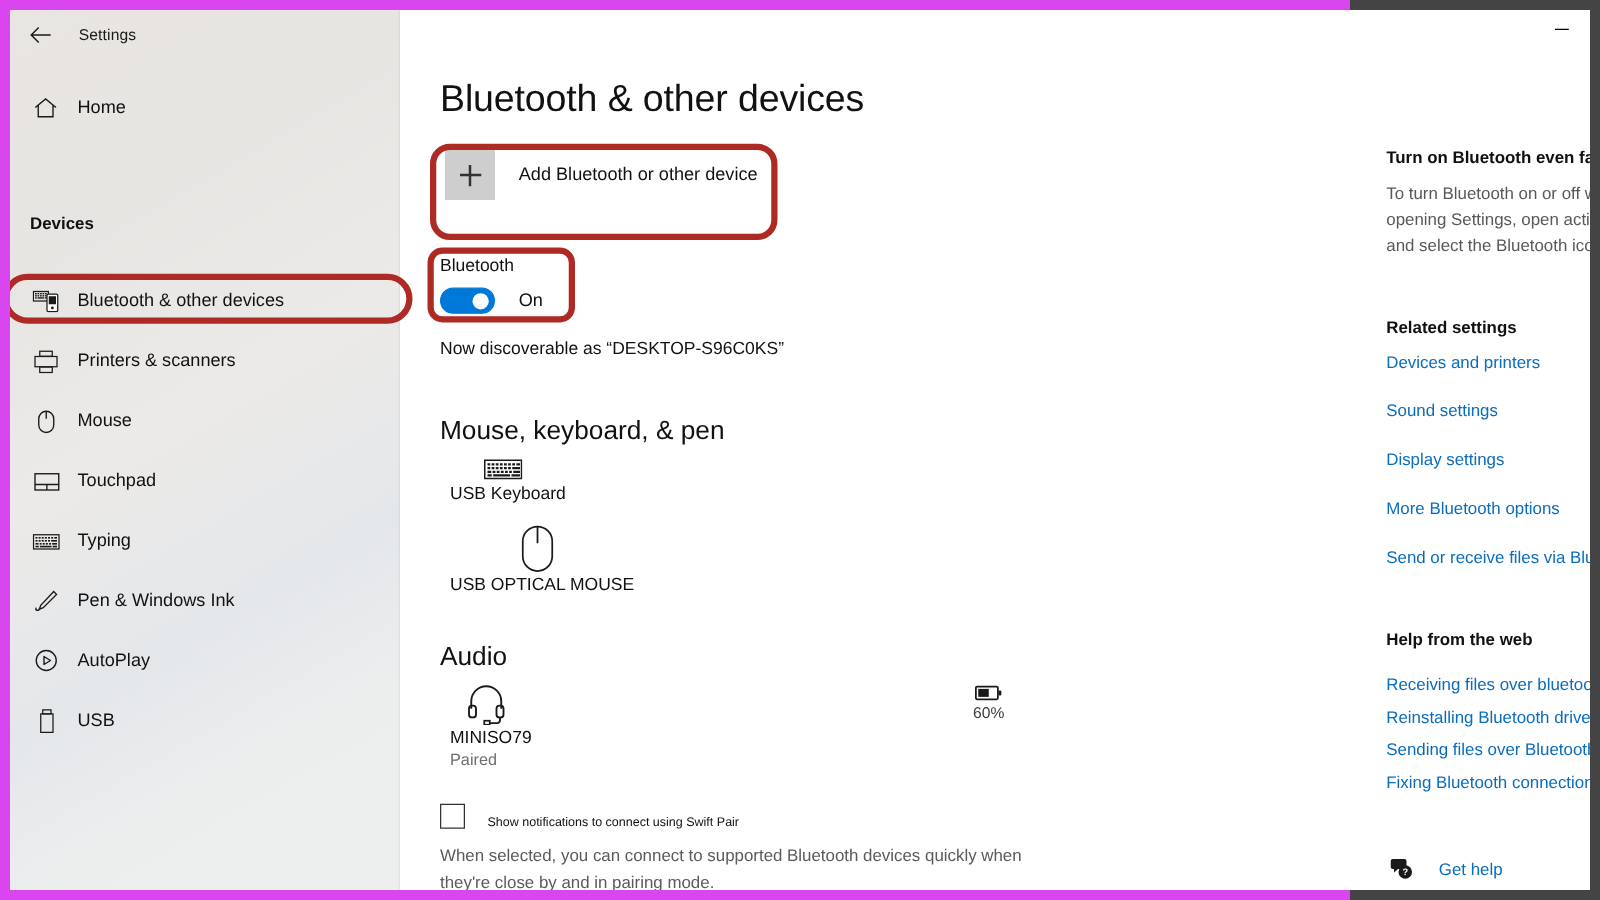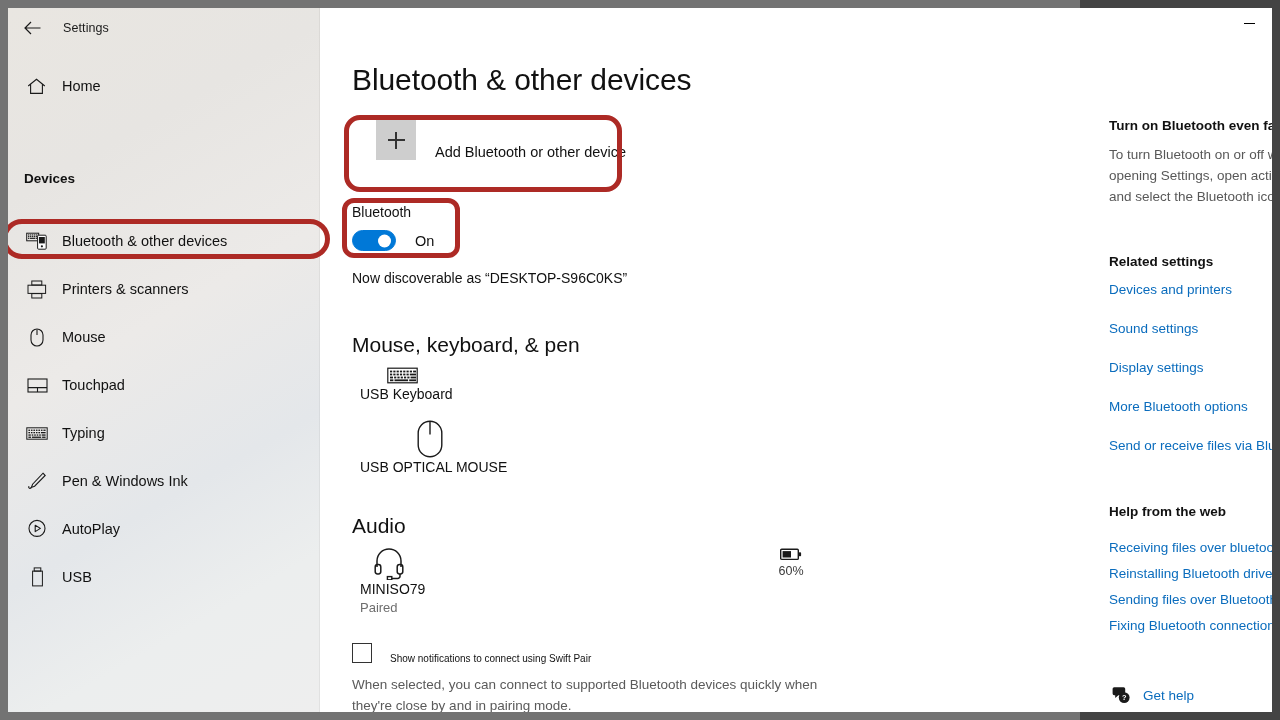--- a/index.html
+++ b/index.html
@@ -6,21 +6,21 @@
   html, body {
     width: 1280px; height: 720px;
     font-family: "Liberation Sans", sans-serif;
     background: #444444;
     overflow: hidden;
   }
 
   #screen {
     position: relative;
     width: 1080px; height: 720px;
-    background: #737373;
+    background: #d946ef;
   }
 
   
   #window {
     position: absolute;
     left: 8px; top: 8px;
     width: 1264px; height: 704px;
     background: #ffffff;
     overflow: hidden;
   }
@@ -121,22 +121,22 @@
 
   .page-title {
     position: absolute;
     left: 32px; top: 55px;
     font-size: 30px; font-weight: normal; color: #111;
     letter-spacing: -0.1px;
   }
 
   .add-device {
     position: absolute;
-    left: 40px; top: 112px;
-    display: flex; align-items: flex-end;
+    left: 20px; top: 112px;
+    display: flex; align-items: center;
     cursor: pointer;
     padding-left: 16px;
   }
   .add-device .plusbox {
     width: 40px; height: 40px;
     background: #cecece;
     display: flex; align-items: center; justify-content: center;
   }
   .add-device .plusbox .v { position:absolute; width:1.5px; height:17px; background:#333; }
   .add-device .plusbox .h { position:absolute; width:17px; height:1.5px; background:#333; }
@@ -262,21 +262,21 @@
     position: absolute; left: 0;
     font-size: 13.5px; color: #0a6cbd;
     cursor: pointer;
   }
 
   .gethelp {
     position: absolute; left: 0; top: 678px;
     display: flex; align-items: center; cursor: pointer;
   }
   .gethelp .ghic { width: 24px; display:flex; justify-content:center; }
-  .gethelp .ghlb { margin-left: 10px; font-size: 13.5px; color: #0a6cbd; }
+  .gethelp .ghlb { margin-left: 18px; font-size: 13.5px; color: #0a6cbd; }
 
   
   .anno {
     position: absolute;
     border: 5px solid #ad2a25;
     pointer-events: none;
   }
   #anno-nav {
     left: -6px; top: 211px;
     width: 328px; height: 40px;

